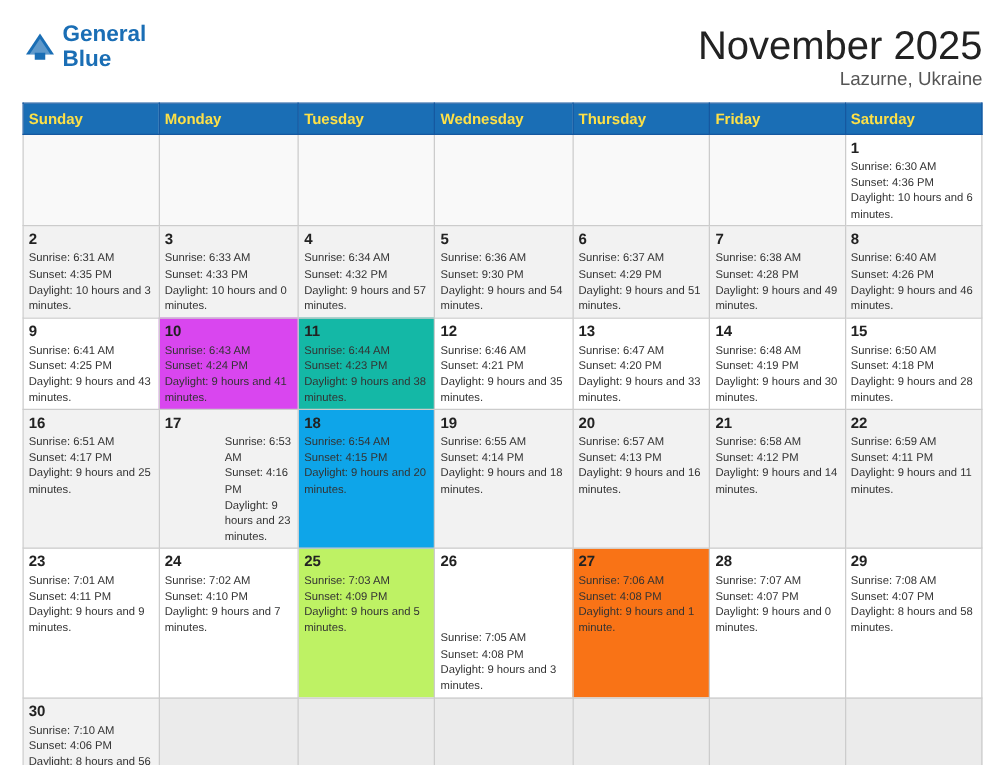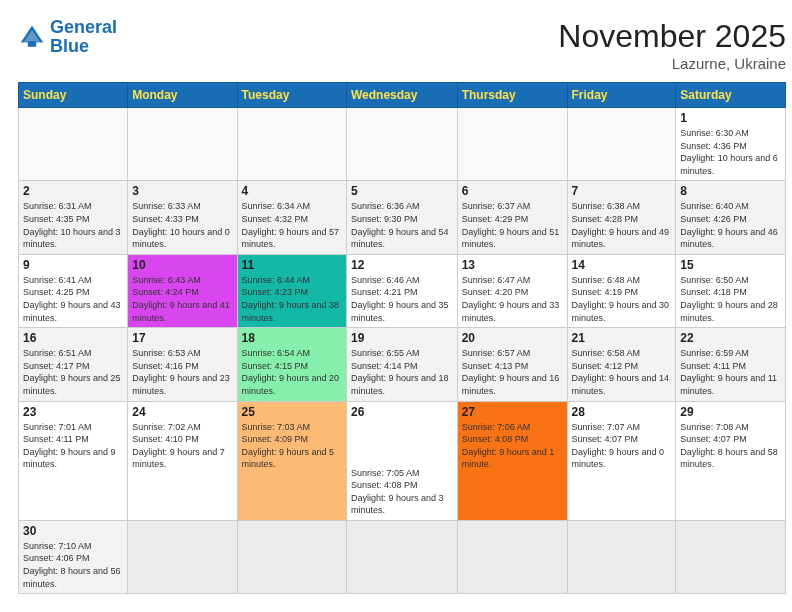--- a/index.html
+++ b/index.html
@@ -237,25 +237,25 @@
         </tr>
         <tr>
           <td style="background: rgb(242, 242, 242);">
             <span class="day-number">16</span>
             <div class="day-info" style="white-space: pre-line;">Sunrise: 6:51 AM
 Sunset: 4:17 PM
 Daylight: 9 hours and 25 minutes.</div>
           </td>
           <td style="background: rgb(242, 242, 242);">
             <span class="day-number">17</span>
-            <div class="day-info" style="white-space: pre-line;">Sunrise: 6:53 AM
+            <div class="day-info" style="white-space: pre-line; margin-left: 48px;">Sunrise: 6:53 AM
 Sunset: 4:16 PM
 Daylight: 9 hours and 23 minutes.</div>
           </td>
-          <td style="background: #86efac;">
+          <td style="background: #0ea5e9;">
             <span class="day-number">18</span>
             <div class="day-info" style="white-space: pre-line;">Sunrise: 6:54 AM
 Sunset: 4:15 PM
 Daylight: 9 hours and 20 minutes.</div>
           </td>
           <td style="background: rgb(242, 242, 242);">
             <span class="day-number">19</span>
             <div class="day-info" style="white-space: pre-line;">Sunrise: 6:55 AM
 Sunset: 4:14 PM
 Daylight: 9 hours and 18 minutes.</div>
@@ -285,21 +285,21 @@
             <div class="day-info" style="white-space: pre-line;">Sunrise: 7:01 AM
 Sunset: 4:11 PM
 Daylight: 9 hours and 9 minutes.</div>
           </td>
           <td style="background: rgb(255, 255, 255);">
             <span class="day-number">24</span>
             <div class="day-info" style="white-space: pre-line;">Sunrise: 7:02 AM
 Sunset: 4:10 PM
 Daylight: 9 hours and 7 minutes.</div>
           </td>
-          <td style="background: #fdba74;">
+          <td style="background: #bef264;">
             <span class="day-number">25</span>
             <div class="day-info" style="white-space: pre-line;">Sunrise: 7:03 AM
 Sunset: 4:09 PM
 Daylight: 9 hours and 5 minutes.</div>
           </td>
           <td style="background: rgb(255, 255, 255);">
             <span class="day-number">26</span>
             <div class="day-info" style="white-space: pre-line; margin-top: 48px;">Sunrise: 7:05 AM
 Sunset: 4:08 PM
 Daylight: 9 hours and 3 minutes.</div>

